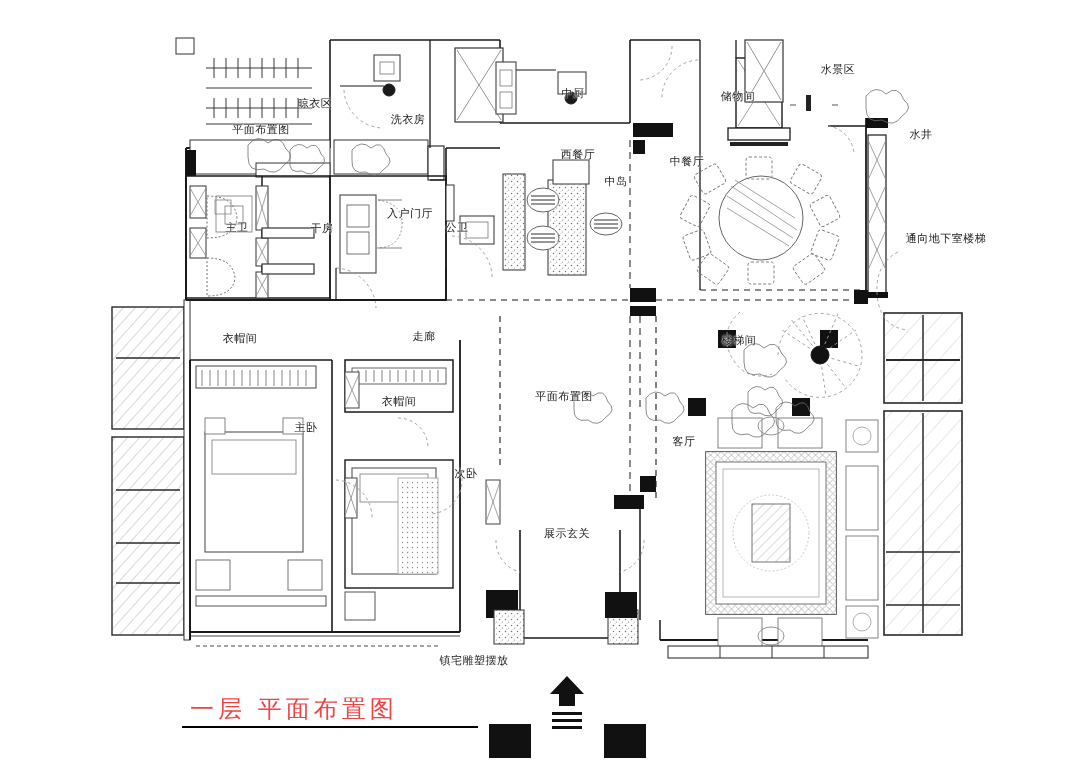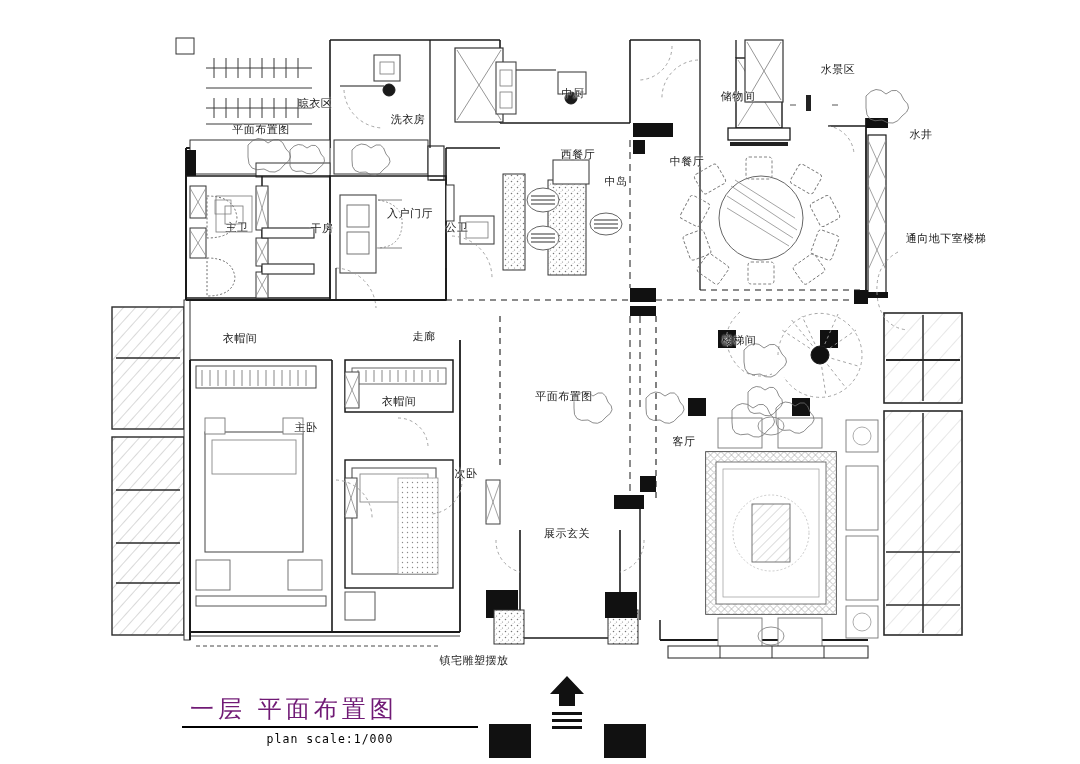--- a/index.html
+++ b/index.html
@@ -22,21 +22,21 @@
     letter-spacing:.5px;
     transform:translate(-50%,-50%);
     pointer-events:none;
     text-shadow:0 0 2px #fff,0 0 2px #fff;
   }
   .room-label.sm{font-size:11px;}
 
   
   #title-block{position:absolute;left:182px;top:693px;width:330px;}
   #title-main{
-    font-size:24px;letter-spacing:4px;color:#701a75;
+    font-size:24px;letter-spacing:4px;color:#ef4444;
     font-family:"DejaVu Sans","Liberation Sans",sans-serif;
     padding-left:8px;
   }
   #title-rule{border-top:2.5px solid #000;margin-top:1px;width:296px;}
   #title-sub{
     font-size:11.5px;letter-spacing:1px;margin-top:4px;text-align:center;
     font-family:"DejaVu Sans Mono","Liberation Mono",monospace;width:296px;
   }
   .sq{position:absolute;background:#111;}
 </style>
@@ -390,19 +390,18 @@
       <div class="room-label" style="left: 564px; top: 397px;">平面布置图</div>
       <div class="room-label" style="left: 684px; top: 442px;">客厅</div>
       <div class="room-label" style="left: 466px; top: 474px;">次卧</div>
       <div class="room-label" style="left: 567px; top: 534px;">展示玄关</div>
       <div class="room-label sm" style="left: 474px; top: 661px;">镇宅雕塑摆放</div>
     </div>
 
 <div id="title-block">
   <div id="title-main">一层 平面布置图</div>
   <div id="title-rule"></div>
-  <div id="title-sub">plan  scale:1/000</div>
 </div>
 
 <div class="sq" style="left:489px;top:724px;width:42px;height:34px;"></div>
 <div class="sq" style="left:604px;top:724px;width:42px;height:34px;"></div>
 
 </div>
 
 </body></html>

